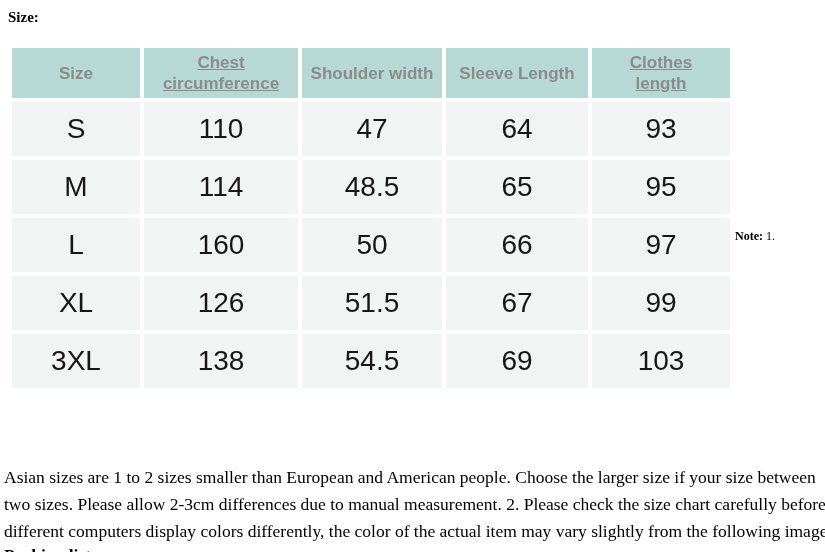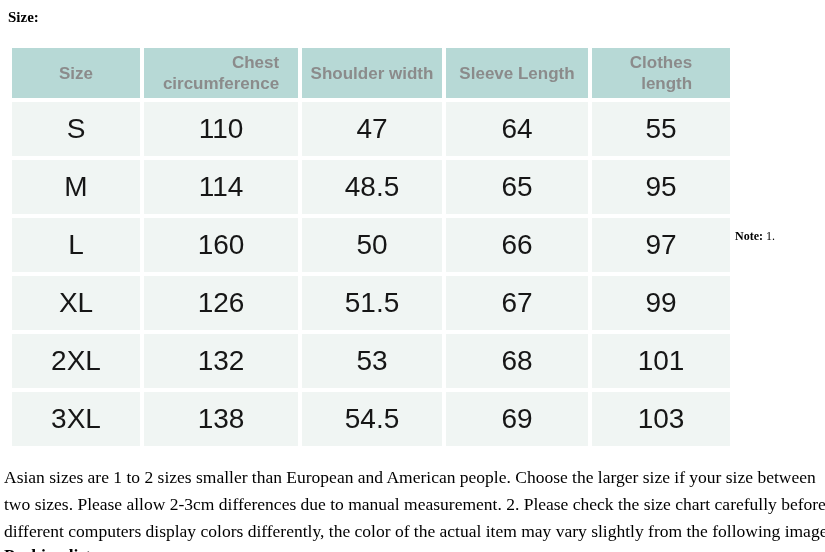--- a/index.html
+++ b/index.html
@@ -21,21 +21,21 @@
   }
   table.size-chart th{
     background:#b7d9d6;
     color:#8b8b8b;
     font-family:"Liberation Sans", sans-serif;
     font-weight:bold;font-size:17px;line-height:21px;
     height:50px;
     text-align:center;vertical-align:middle;
     padding:0;
   }
-  table.size-chart th .hdr-inner{display:inline-block;text-align:right;}
+  table.size-chart th .hdr-inner{display:inline-block;text-align:center;text-decoration:underline;}
   table.size-chart td{
     background:#f0f5f3;
     color:#161616;
     font-family:"Liberation Sans", sans-serif;
     font-size:28px;
     height:54px;
     text-align:center;vertical-align:middle;
     padding:0;
   }
   .note{
@@ -76,21 +76,21 @@
         <th>Sleeve Length</th>
         <th><span class="hdr-inner">Clothes<br>length</span></th>
       </tr>
   </thead>
   <tbody>
       <tr>
         <td>S</td>
         <td>110</td>
         <td>47</td>
         <td>64</td>
-        <td>55</td>
+        <td>93</td>
       </tr>
       <tr>
         <td>M</td>
         <td>114</td>
         <td>48.5</td>
         <td>65</td>
         <td>95</td>
       </tr>
       <tr>
         <td>L</td>
@@ -98,27 +98,20 @@
         <td>50</td>
         <td>66</td>
         <td>97</td>
       </tr>
       <tr>
         <td>XL</td>
         <td>126</td>
         <td>51.5</td>
         <td>67</td>
         <td>99</td>
-      </tr>
-      <tr>
-        <td>2XL</td>
-        <td>132</td>
-        <td>53</td>
-        <td>68</td>
-        <td>101</td>
       </tr>
       <tr>
         <td>3XL</td>
         <td>138</td>
         <td>54.5</td>
         <td>69</td>
         <td>103</td>
       </tr>
     </tbody>
 </table>

